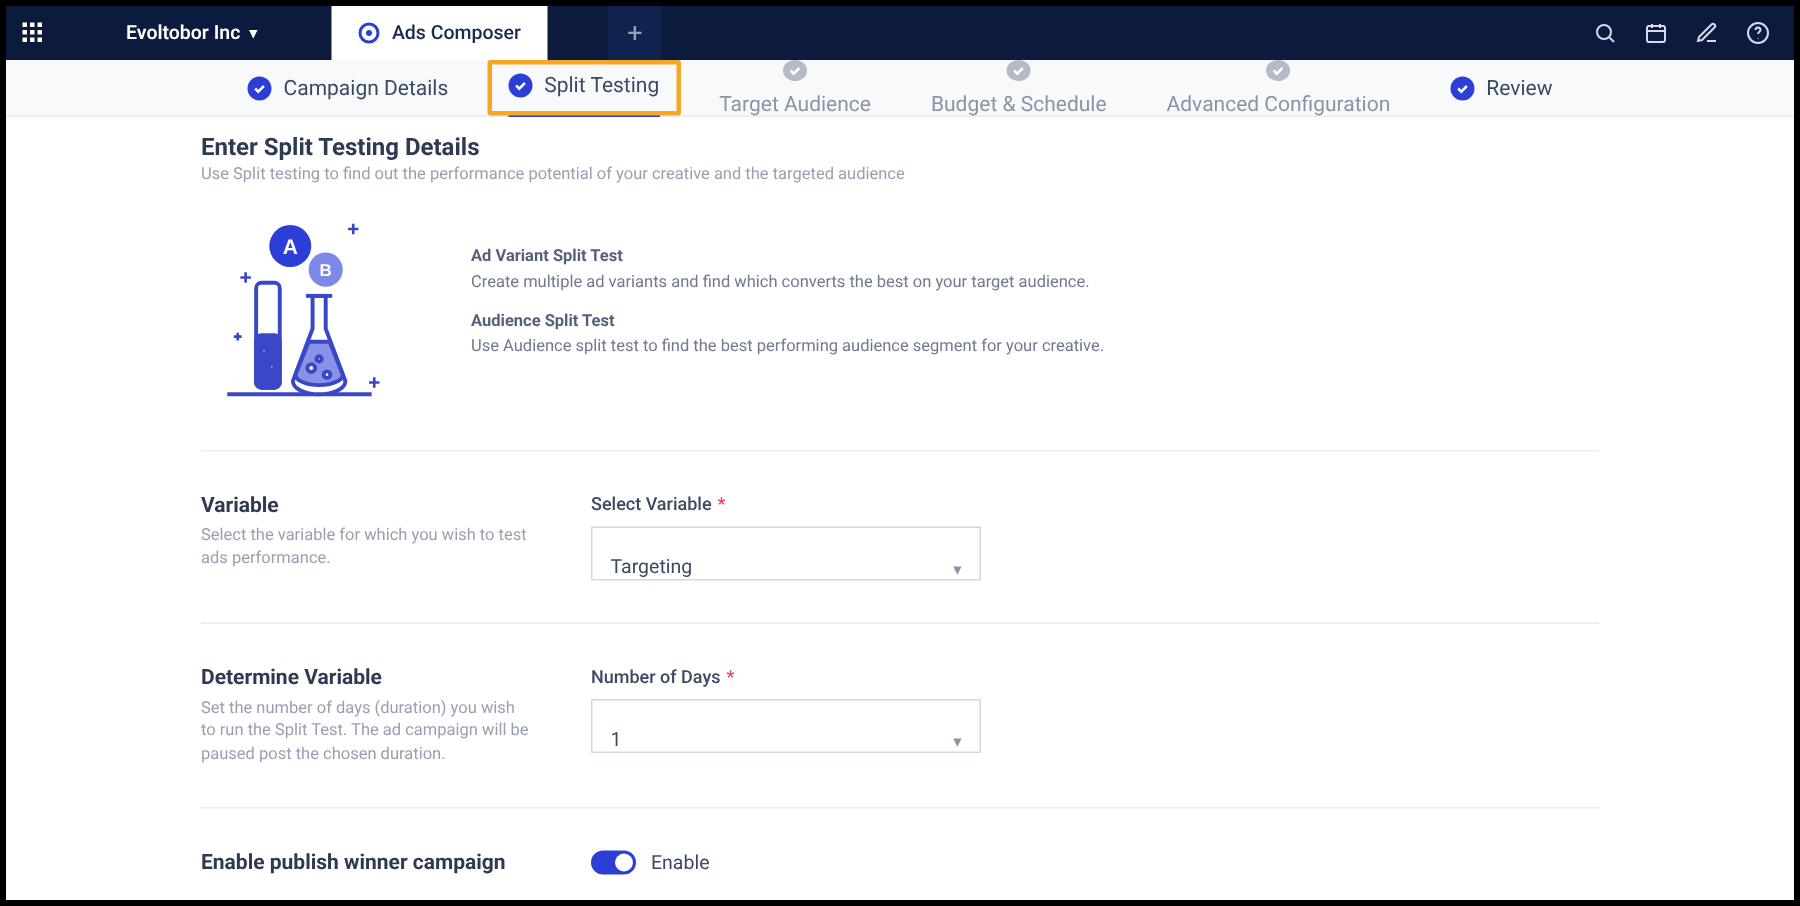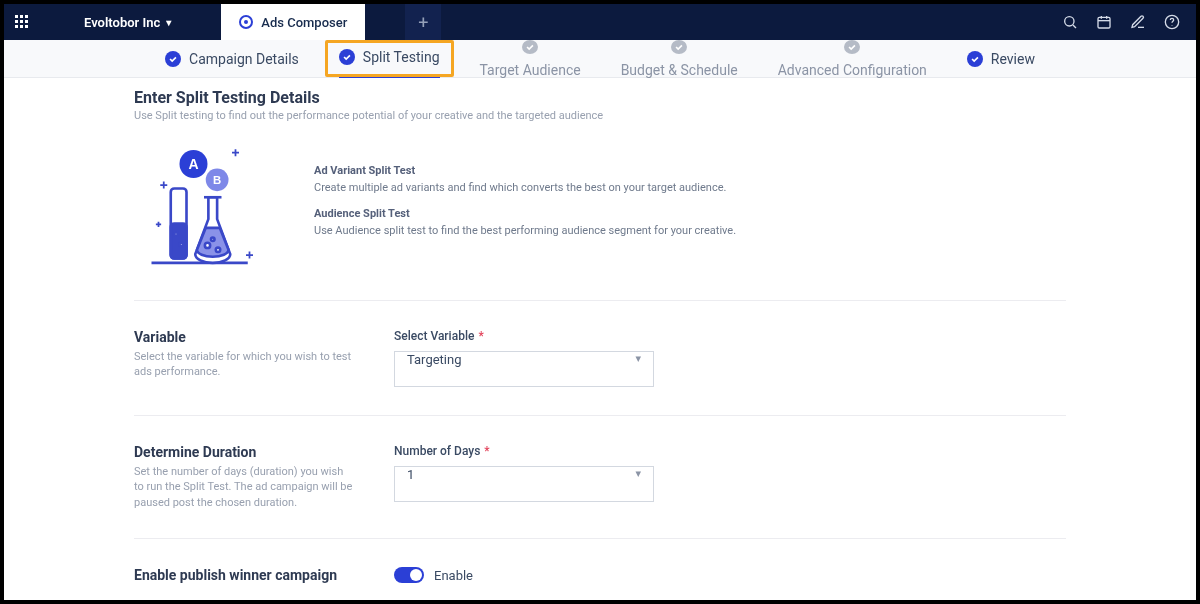--- a/index.html
+++ b/index.html
@@ -137,21 +137,21 @@
   }
   .sec-left { width: 220px; flex-shrink: 0; }
   .sec-title { font-size: 14px; font-weight: 700; color: #2e3a52; }
   .sec-help { font-size: 11px; color: #98a0af; margin-top: 4px; line-height: 1.4; }
   .sec-right { flex: 1; }
   .field-label { font-size: 12px; color: #3a4a63; font-weight: 500; margin-bottom: 8px; display: flex; gap: 4px;}
   .req { color: #e2445c; }
   .select {
     width: 260px; height: 36px;
     border: 1px solid #d3d8e0; border-radius: 0;
-    display: flex; align-items: flex-start; justify-content: space-between;
+    display: flex; align-items: flex-end; justify-content: space-between;
     padding: 0 12px; font-size: 13px; color: #3a4a63;
     cursor: pointer; background: #fff;
   }
   .select .sc { color: #8b94a5; font-size: 11px; }
   .toggle-row { display: flex; align-items: center; gap: 10px; }
   .toggle {
     width: 30px; height: 16px; background: #2b3fd6; border-radius: 10px;
     position: relative; cursor: pointer;
   }
   .toggle::after {
@@ -321,21 +321,21 @@
         </div>
         <div class="select">
           <span>Targeting</span>
           <span class="sc">▾</span>
         </div>
       </div>
     </div>
 
     <div class="section">
       <div class="sec-left">
-        <div class="sec-title">Determine Duration</div>
+        <div class="sec-title">Determine Variable</div>
         <div class="sec-help">Set the number of days (duration) you wish to run the Split Test. The ad campaign will be paused post the chosen duration.</div>
       </div>
       <div class="sec-right">
         <div class="field-label">
           <span>Number of Days</span>
           <span class="req">*</span>
         </div>
         <div class="select">
           <span>1</span>
           <span class="sc">▾</span>

